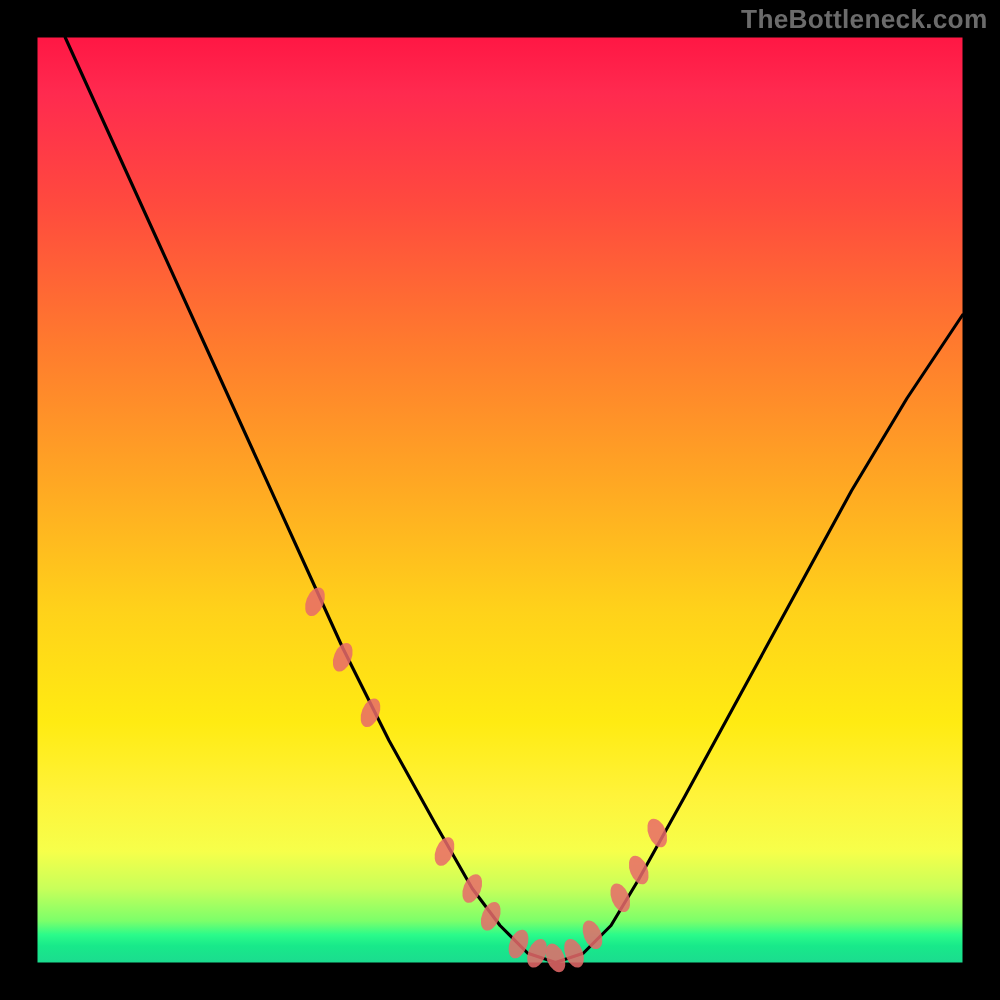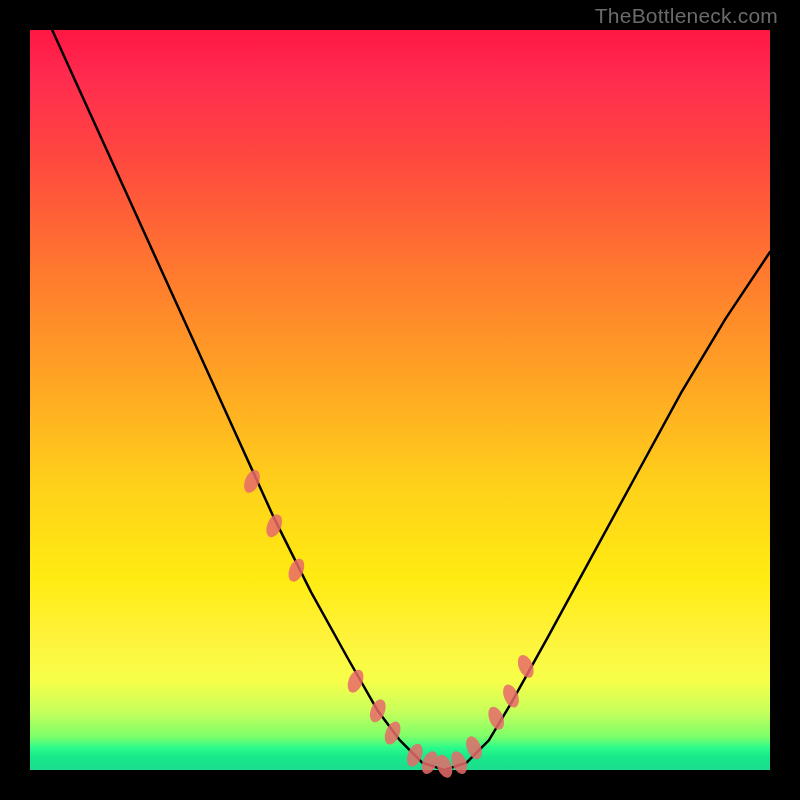--- a/index.html
+++ b/index.html
@@ -43,25 +43,25 @@
   }
   svg.curve {
     position: absolute;
     left: 0; top: 0;
     width: 740px; height: 740px;
     overflow: visible;
   }
   .watermark {
     position: absolute;
     top: 4px;
-    right: 22px;
+    right: 10px;
     color: #6b6b6b;
     font-size: 21px;
     letter-spacing: 0.2px;
-    font-weight: 400;
+    font-weight: 700;
     user-select: none;
   }
 </style>
 </head>
 <body>
 
 <div class="frame">
   <div class="watermark">TheBottleneck.com</div>
   <div class="plot">
     <svg class="curve" viewBox="0 0 740 740">

